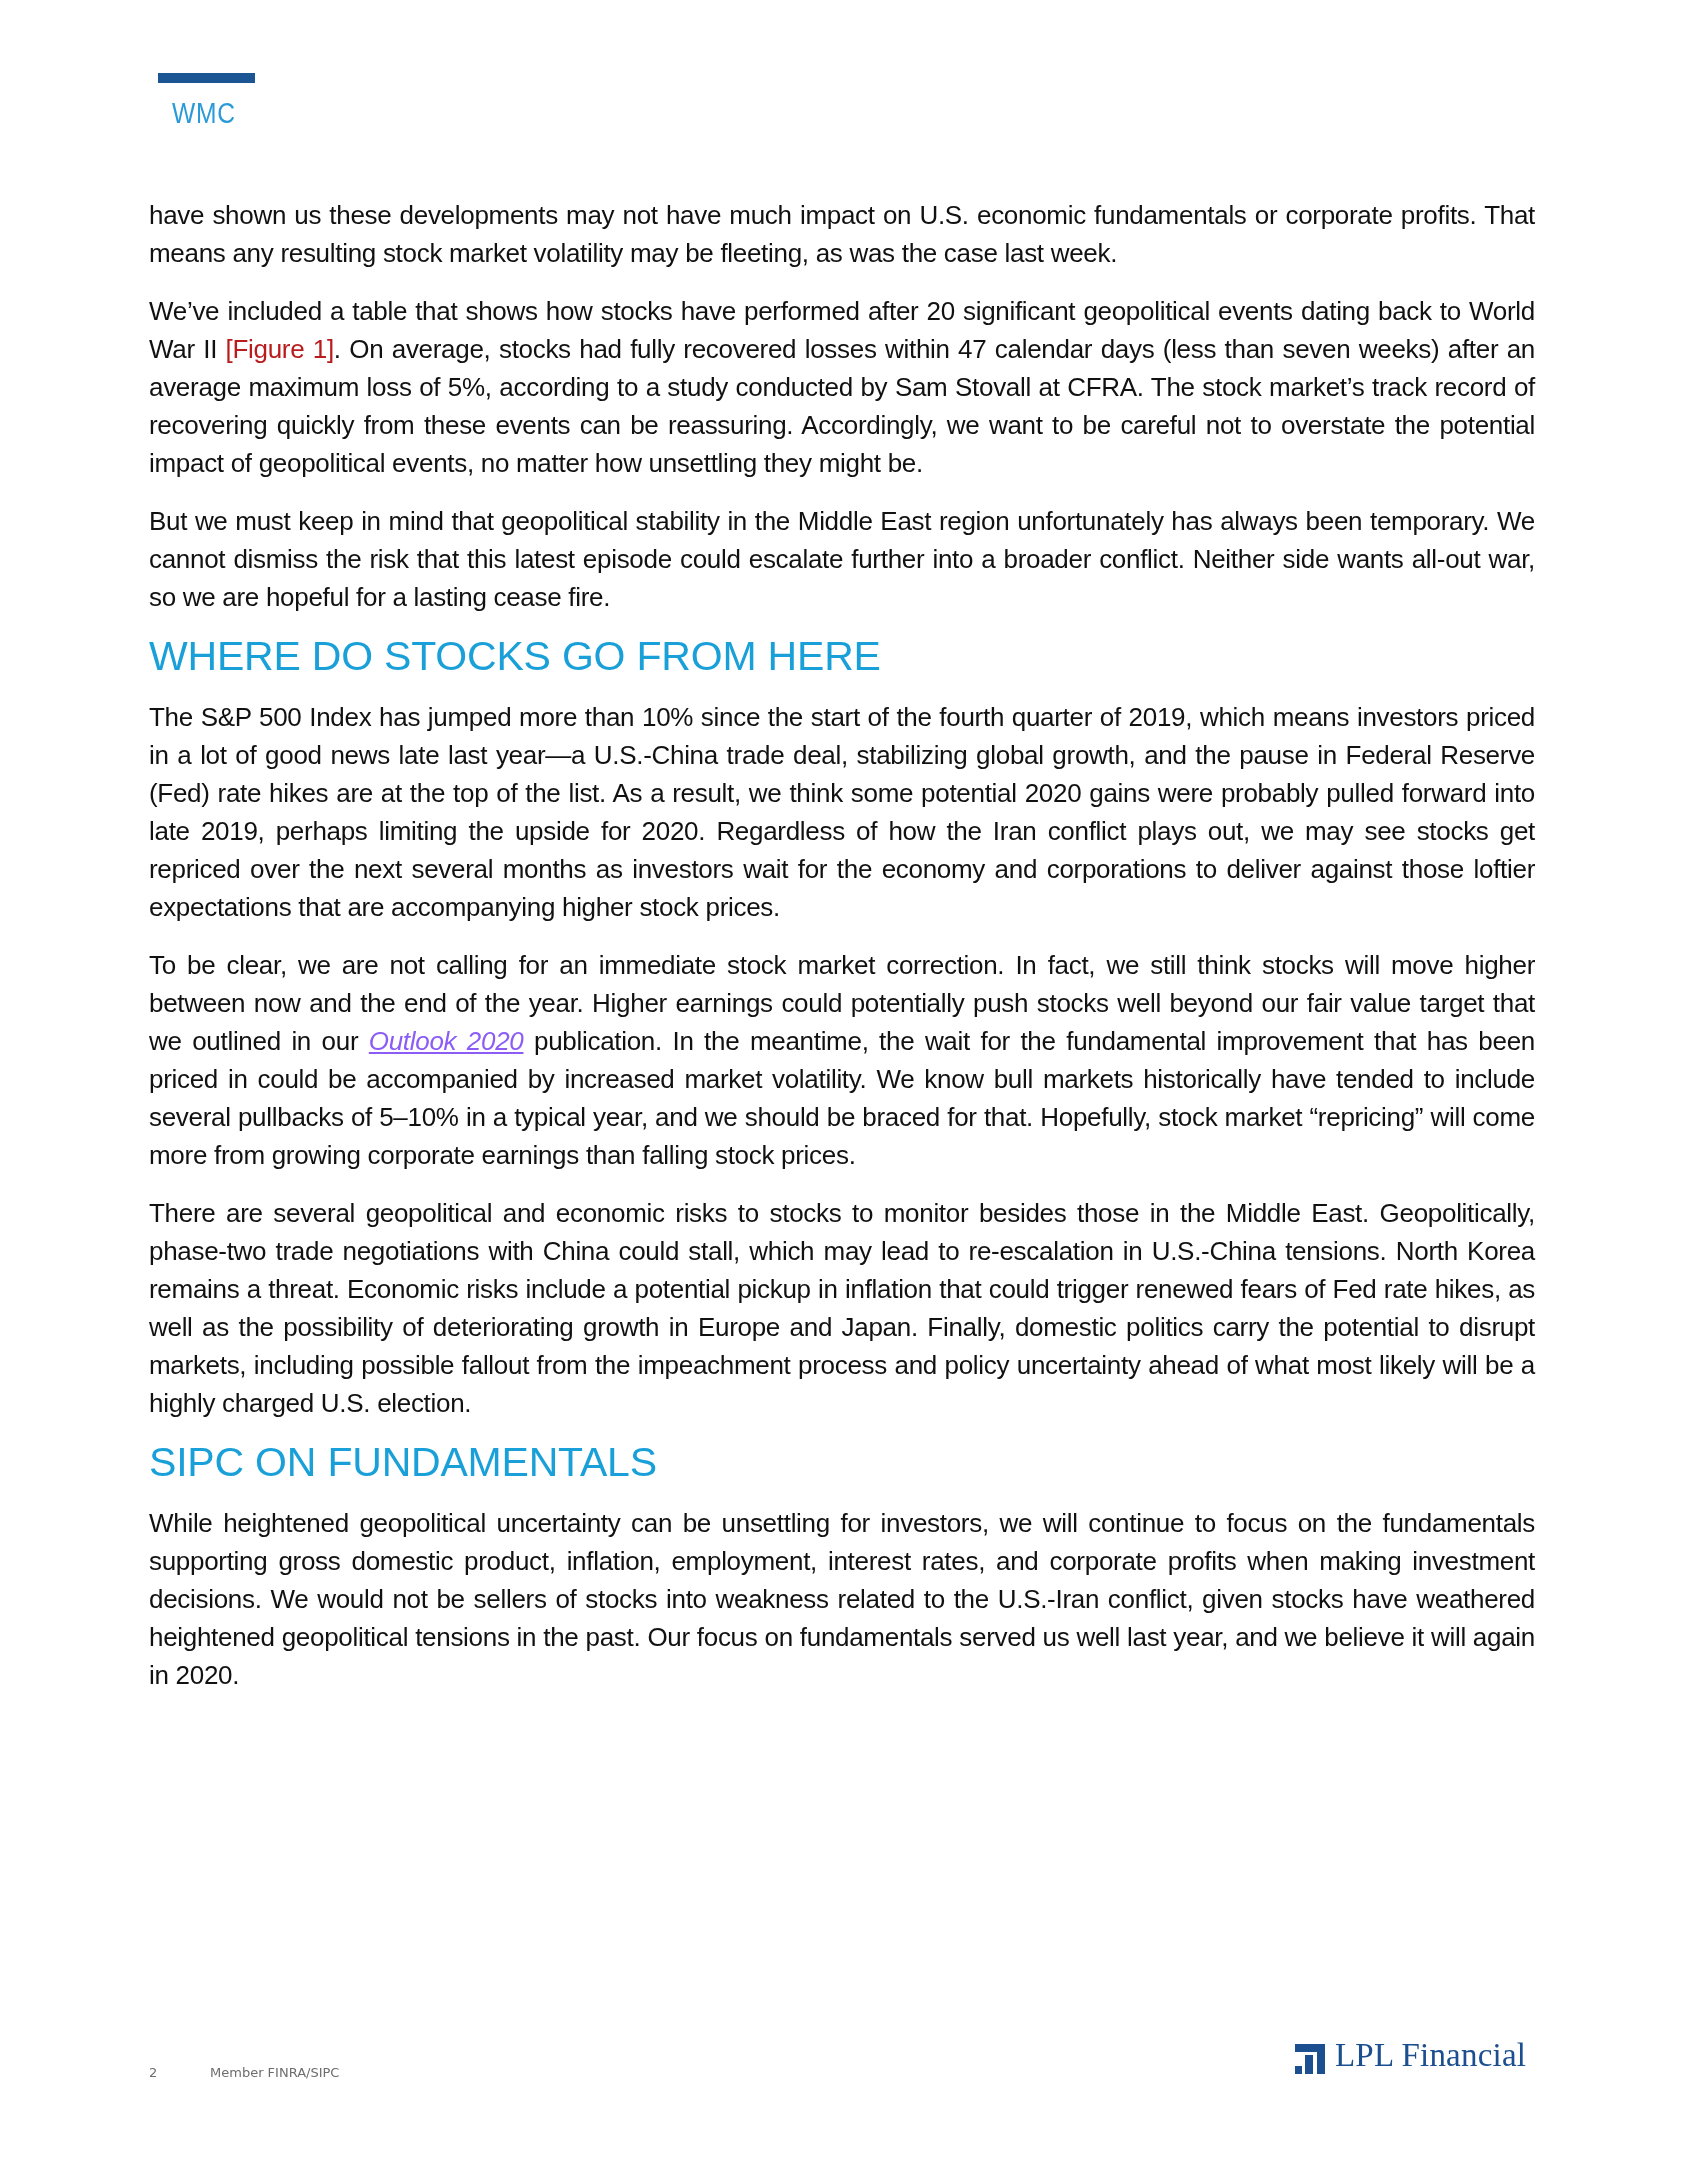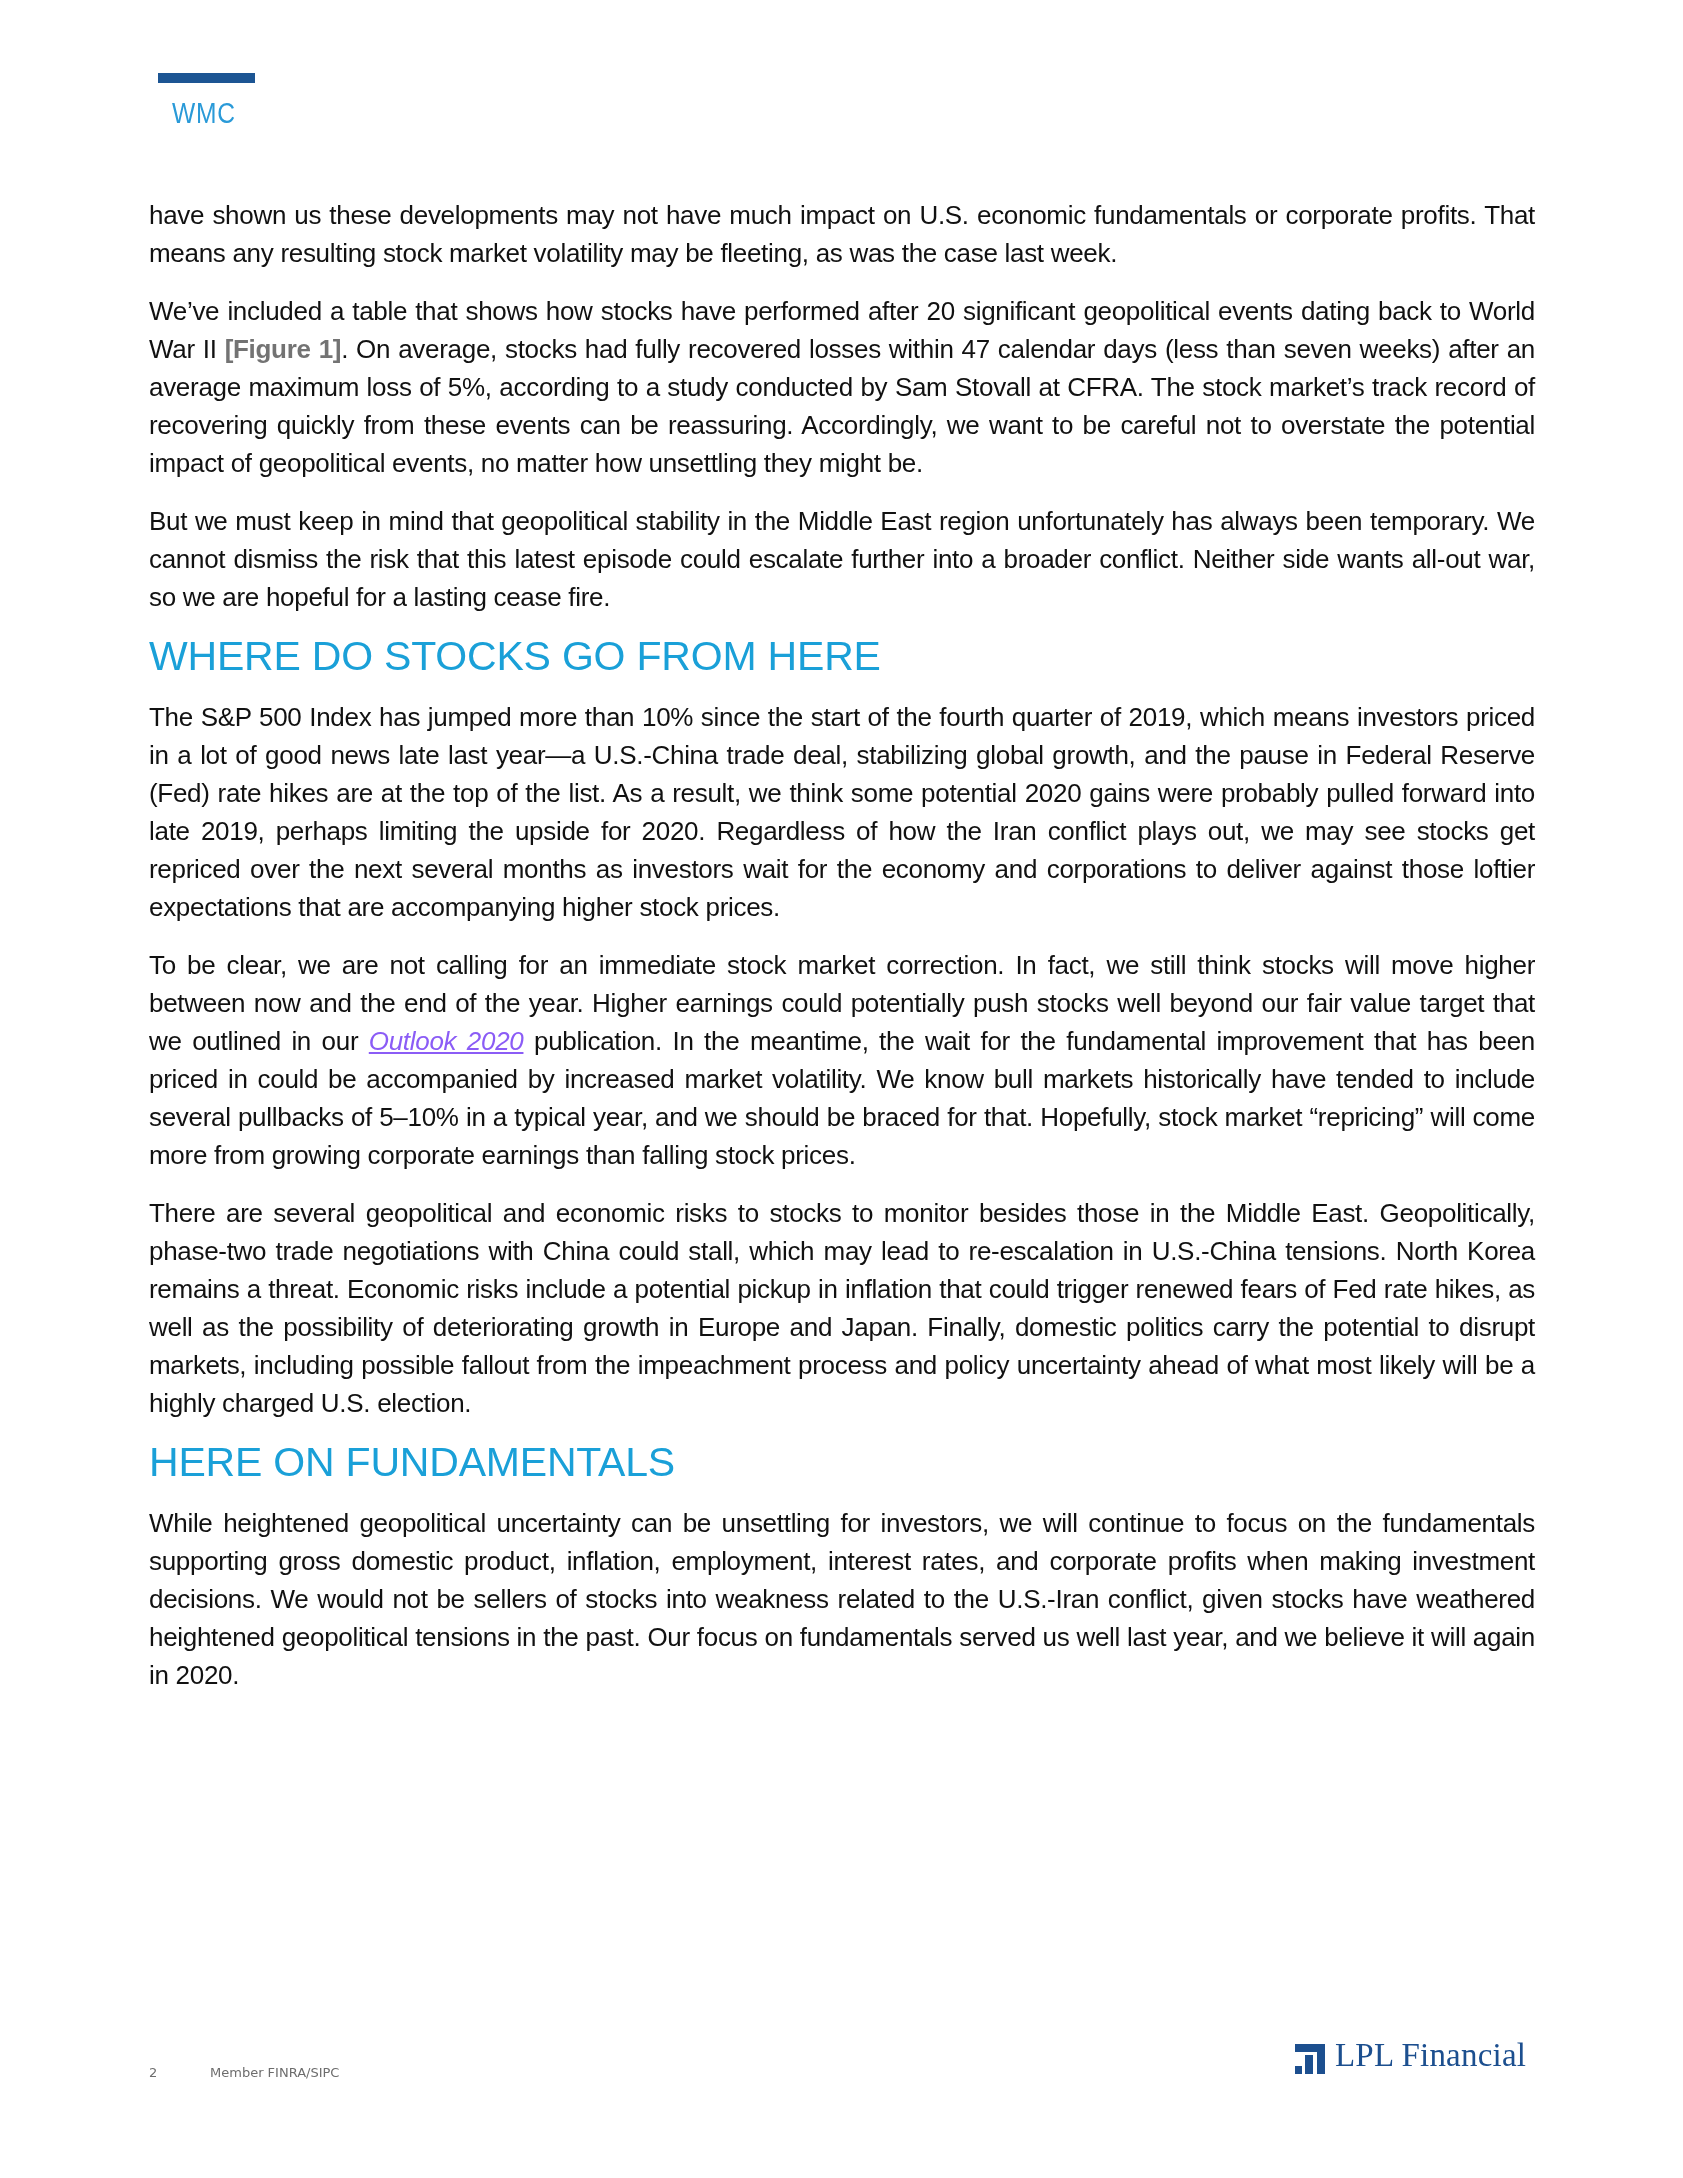--- a/index.html
+++ b/index.html
@@ -57,22 +57,22 @@
     }
     h2.section {
       margin: 14px 0 22px 0;
       font-weight: normal;
       font-size: 41px;
       line-height: 40px;
       color: #1aa0d8;
       letter-spacing: -0.2px;
     }
     .fig-ref {
-      color: #737373;
-      font-weight: bold;
+      color: #b91c1c;
+      font-weight: normal;
     }
     a.outlook-link {
       color: #8b5cf6;
       font-style: italic;
       text-decoration: underline;
     }
     .footer-left {
       position: absolute;
       left: 149px;
       top: 2065px;
@@ -132,21 +132,21 @@
   <p class="body last-left">But we must keep in mind that geopolitical stability in the Middle East region unfortunately has always been temporary. We cannot dismiss the risk that this latest episode could escalate further into a broader conflict. Neither side wants all-out war, so we are hopeful for a lasting cease fire.</p>
 
   <h2 class="section">WHERE DO STOCKS GO FROM HERE</h2>
 
   <p class="body last-left">The S&amp;P 500 Index has jumped more than 10% since the start of the fourth quarter of 2019, which means investors priced in a lot of good news late last year—a U.S.-China trade deal, stabilizing global growth, and the pause in Federal Reserve (Fed) rate hikes are at the top of the list. As a result, we think some potential 2020 gains were probably pulled forward into late 2019, perhaps limiting the upside for 2020. Regardless of how the Iran conflict plays out, we may see stocks get repriced over the next several months as investors wait for the economy and corporations to deliver against those loftier expectations that are accompanying higher stock prices.</p>
 
   <p class="body last-left"><span>To be clear, we are not calling for an immediate stock market correction. In fact, we still think stocks will move higher between now and the end of the year. Higher earnings could potentially push stocks well beyond our fair value target that we outlined in our </span><a class="outlook-link" href="#">Outlook 2020</a><span> publication. In the meantime, the wait for the fundamental improvement that has been priced in could be accompanied by increased market volatility. We know bull markets historically have tended to include several pullbacks of 5–10% in a typical year, and we should be braced for that. Hopefully, stock market “repricing” will come more from growing corporate earnings than falling stock prices.</span></p>
 
   <p class="body last-left">There are several geopolitical and economic risks to stocks to monitor besides those in the Middle East. Geopolitically, phase-two trade negotiations with China could stall, which may lead to re-escalation in U.S.-China tensions. North Korea remains a threat. Economic risks include a potential pickup in inflation that could trigger renewed fears of Fed rate hikes, as well as the possibility of deteriorating growth in Europe and Japan. Finally, domestic politics carry the potential to disrupt markets, including possible fallout from the impeachment process and policy uncertainty ahead of what most likely will be a highly charged U.S. election.</p>
 
-  <h2 class="section">HERE ON FUNDAMENTALS</h2>
+  <h2 class="section">SIPC ON FUNDAMENTALS</h2>
 
   <p class="body last-left">While heightened geopolitical uncertainty can be unsettling for investors, we will continue to focus on the fundamentals supporting gross domestic product, inflation, employment, interest rates, and corporate profits when making investment decisions. We would not be sellers of stocks into weakness related to the U.S.-Iran conflict, given stocks have weathered heightened geopolitical tensions in the past. Our focus on fundamentals served us well last year, and we believe it will again in 2020.</p>
 </div>
 
 <div class="footer-left">
   <span class="page-num">2</span><span>Member FINRA/SIPC</span>
 </div>
 
 <div class="footer-right">
   <div class="lpl-icon">

